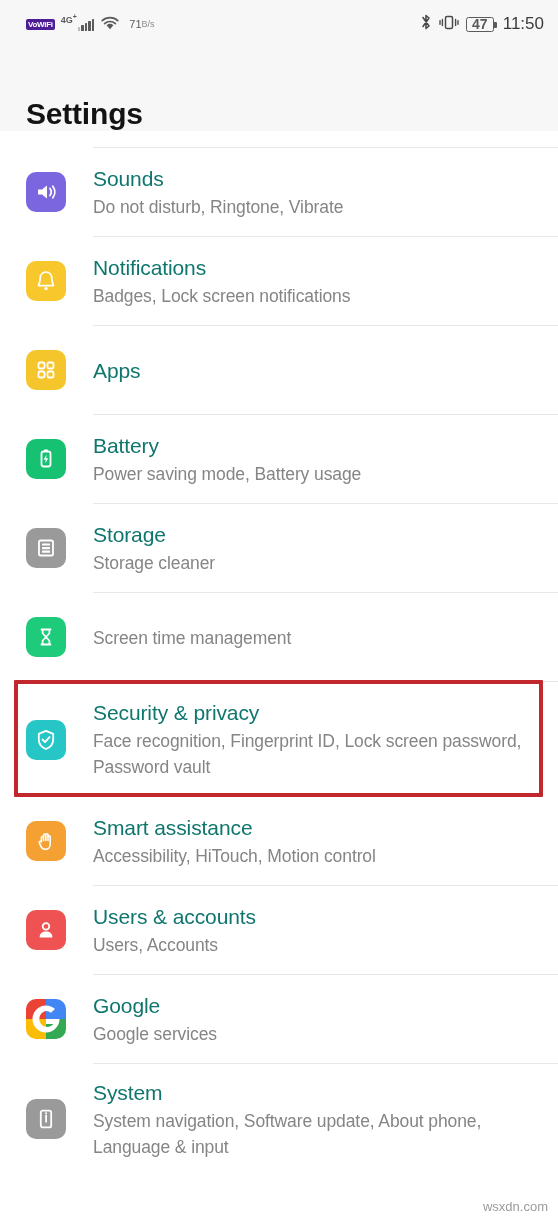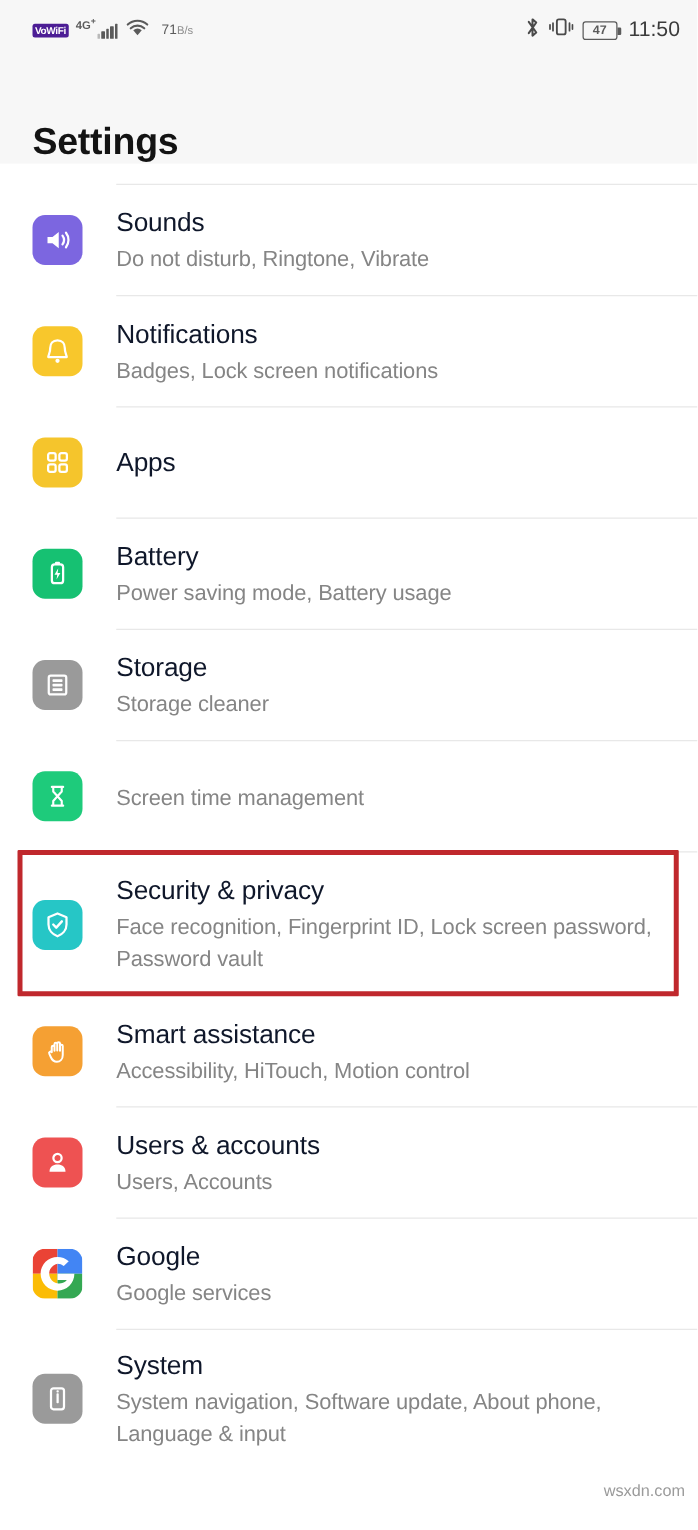--- a/index.html
+++ b/index.html
@@ -48,21 +48,21 @@
   .speed .v{ font-size:11px; color:#5b5b5b; }
   .speed .u{ font-size:9px; color:#8d8d8d; }
 
   .battery{
     border:1.6px solid #5b5b5b;
     border-radius:2.5px;
     width:28px; height:15px;
     display:flex; align-items:center; justify-content:center;
     position:relative;
   }
-  .battery span{ font-size:10px; font-weight:bold; color:#5b5b5b; line-height:9px;}
+  .battery span{ font-size:14px; font-weight:bold; color:#5b5b5b; line-height:9px;}
   .battery:after{
     content:""; position:absolute; right:-4px; top:4px;
     width:2.5px; height:6px; background:#5b5b5b; border-radius:0 1px 1px 0;
   }
   .clock{ font-size:17px; color:#3b3b3b; letter-spacing:0px; margin-left:2px; }
 
   
   .header{
     background:#f7f7f7;
     height:83px;
@@ -96,21 +96,21 @@
   .row .icon{
     width:40px; height:40px;
     border-radius:10px;
     flex:0 0 40px;
     display:flex; align-items:center; justify-content:center;
     margin-right:27px;
   }
   .row .txt{ flex:1; padding-right:12px; }
   .row .title{
     font-size:21px;
-    color:#0f172a;
+    color:#0f766e;
     line-height:27px;
     letter-spacing:-0.1px;
   }
   .row .sub{
     font-size:17.5px;
     color:#858585;
     line-height:26px;
     letter-spacing:-0.1px;
     margin-top:2px;
   }
@@ -136,21 +136,21 @@
     border:4px solid #c0282d;
     pointer-events:none;
     left:14px;
     right:15px;
     border-radius:1px;
   }
 
   .watermark{
     position:absolute;
     right:10px;
-    bottom:24px;
+    bottom:10px;
     font-size:13px;
     color:#9b9b9b;
     font-family:"Liberation Sans", sans-serif;
   }
 </style>
 </head>
 <body>
 
 <div class="statusbar">
   <div class="sb-left">

